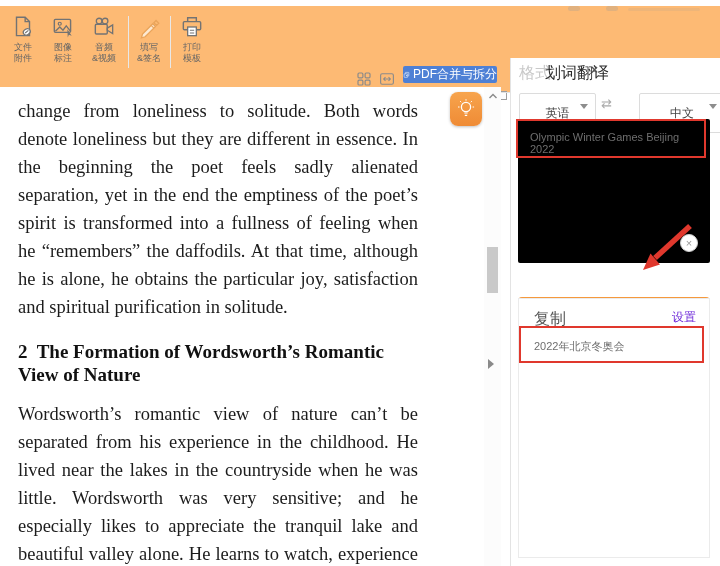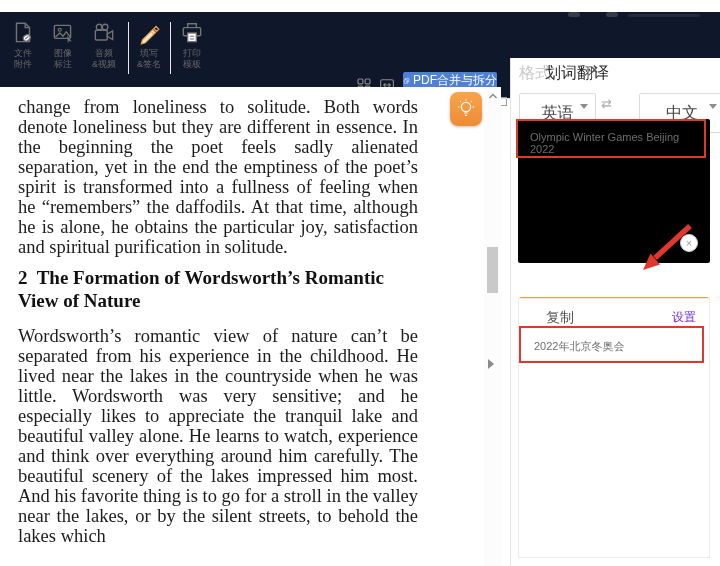--- a/index.html
+++ b/index.html
@@ -1,21 +1,21 @@
 <!DOCTYPE html>
 <html><head>
 <meta charset="utf-8">
 <style>
   * { margin:0; padding:0; box-sizing:border-box; }
   html,body { background:#fff; }
   .screen { position:relative; width:720px; height:566px; overflow:hidden; background:#fff;
             font-family:"Liberation Sans", sans-serif; }
 
   
-  .toolbar { position:absolute; left:0; top:12px; width:720px; height:87px; background:#0f172a; }
+  .toolbar { position:absolute; left:0; top:6px; width:720px; height:87px; background:#fdba74; }
   .toolbar-item { position:absolute; top:8px; width:42px; text-align:center; cursor:pointer; }
   .toolbar-item .ticon { display:block; margin:0 auto 2px auto; }
   .toolbar-item .tlabel { font-size:9px; line-height:11px; color:#666; }
   .tb-sep { position:absolute; top:10px; width:1px; height:52px; background:#e8e8e8; }
   .toolbar-divider { position:absolute; left:0; top:86px; width:510px; height:1px; background:#e2e2e2; }
 
   
   .top-artifact { position:absolute; opacity:.28; background:#9a9a9a; border-radius:3px; }
 
   
@@ -23,22 +23,22 @@
   .merge-btn { position:absolute; left:403px; top:60px; width:94px; height:17px; background:#4e80d5;
                color:#fff; font-size:12px; display:flex; align-items:center; justify-content:center;
                gap:3px; border-radius:2px; cursor:pointer; white-space:nowrap; }
   .mini-rect { position:absolute; left:483px; top:85px; width:24px; height:9px; border:1px solid #9d9d9d;
                background:#fdfdfd; }
 
   
   .doc-area { position:absolute; left:0; top:87px; width:484px; height:479px; background:#fff; overflow:hidden; }
   .doc-text { position:absolute; left:18px; top:10px; width:400px;
               font-family:"Liberation Serif", serif; color:#1c1c1c; text-align:justify; }
-  .doc-text p { font-size:18.5px; line-height:20px; }
-  .doc-text h2 { font-size:19px; line-height:23px; margin:9px 0 14px 0; color:#111;
+  .doc-text p { font-size:18.5px; line-height:28px; }
+  .doc-text h2 { font-size:19px; line-height:23px; margin:19px 0 14px 0; color:#111;
                  white-space:pre-wrap; text-align:left; }
   .bulb-btn { position:absolute; left:450px; top:5px; width:32px; height:34px; border-radius:8px;
               background:linear-gradient(180deg,#f7a44d,#ef8b35); cursor:pointer;
               display:flex; align-items:center; justify-content:center; box-shadow:0 1px 3px rgba(0,0,0,.25); }
 
   
   .scrollbar { position:absolute; left:484px; top:87px; width:17px; height:479px; background:#fcfcfc; }
   .scroll-up { position:absolute; left:3px; top:3px; width:12px; height:12px; cursor:pointer; }
   .scroll-thumb { position:absolute; left:3px; top:160px; width:11px; height:46px; background:#c9c9c9; cursor:pointer; }
   .collapse-handle { position:absolute; left:4px; top:272px; width:0; height:0; cursor:pointer;
@@ -49,41 +49,41 @@
            border-left:1px solid #e3e3e3; }
   .tabs { position:absolute; left:0; top:0; width:210px; height:28px; }
   .tab { position:absolute; top:5px; font-size:16px; cursor:pointer; }
   .tab-format { left:8px; color:#c9c9c9; }
   .tab-translate { left:34px; color:#2b2b2b; font-weight:normal; }
   .tab-close { position:absolute; left:80px; top:5px; font-size:12px; color:#555; cursor:pointer;
                font-weight:bold; }
 
   .lang-select { position:absolute; top:35px; height:40px; border:1px solid #dcdcdc; background:#fff;
                  border-radius:2px; display:flex; align-items:center; justify-content:center;
-                 font-size:16px; color:#444; cursor:pointer; }
+                 font-size:12px; color:#444; cursor:pointer; }
   .lang-src { left:8px; width:77px; }
   .lang-tgt { left:128px; width:86px; }
   .chev { position:absolute; right:7px; top:10px; width:0; height:0;
           border-left:4px solid transparent; border-right:4px solid transparent; border-top:5px solid #8d8d8d; }
   .swap { position:absolute; left:90px; top:38px; font-size:13px; color:#aaa; cursor:pointer; }
 
   .src-box { position:absolute; left:7px; top:61px; width:192px; height:144px; background:#000000;
              border-radius:2px; }
   .src-text { position:absolute; left:12px; top:12px; width:170px; font-size:11px; color:#6e6e6e; }
   .clear-btn { position:absolute; right:12px; bottom:11px; width:18px; height:18px; border-radius:50%;
                border:1px solid #cfcfcf; background:#fff; color:#9a9a9a; font-size:11px; line-height:16px;
                text-align:center; cursor:pointer; }
 
   .translate-btn { position:absolute; left:7px; top:210px; width:192px; height:24px; background:#f5993d;
                    border-radius:4px; color:#fff; font-size:13px; letter-spacing:1px;
                    display:flex; align-items:center; justify-content:center; cursor:pointer;margin-top:29px; }
 
   .result-card { position:absolute; left:7px; top:240px; width:192px; height:260px; background:#fff;
                  border:1px solid #ebebeb; }
-  .copy-label { position:absolute; left:15px; top:10px; font-size:14px; color:#555; cursor:pointer;margin-left:12px; }
+  .copy-label { position:absolute; left:15px; top:10px; font-size:16px; color:#555; cursor:pointer; }
   .settings-label { position:absolute; right:13px; top:10px; font-size:12px; color:#6d28d9; cursor:pointer; }
   .result-text { position:absolute; left:15px; top:40px; font-size:11px; color:#6e6e6e; }
 
   
   .anno-box { position:absolute; border:2px solid #e0382d; pointer-events:none; }
   .anno-box-src { left:516px; top:119px; width:190px; height:39px; }
   .anno-box-res { left:519px; top:326px; width:185px; height:37px; }
   .anno-arrow { position:absolute; left:605px; top:212px; pointer-events:none; }
 </style>
 </head>

